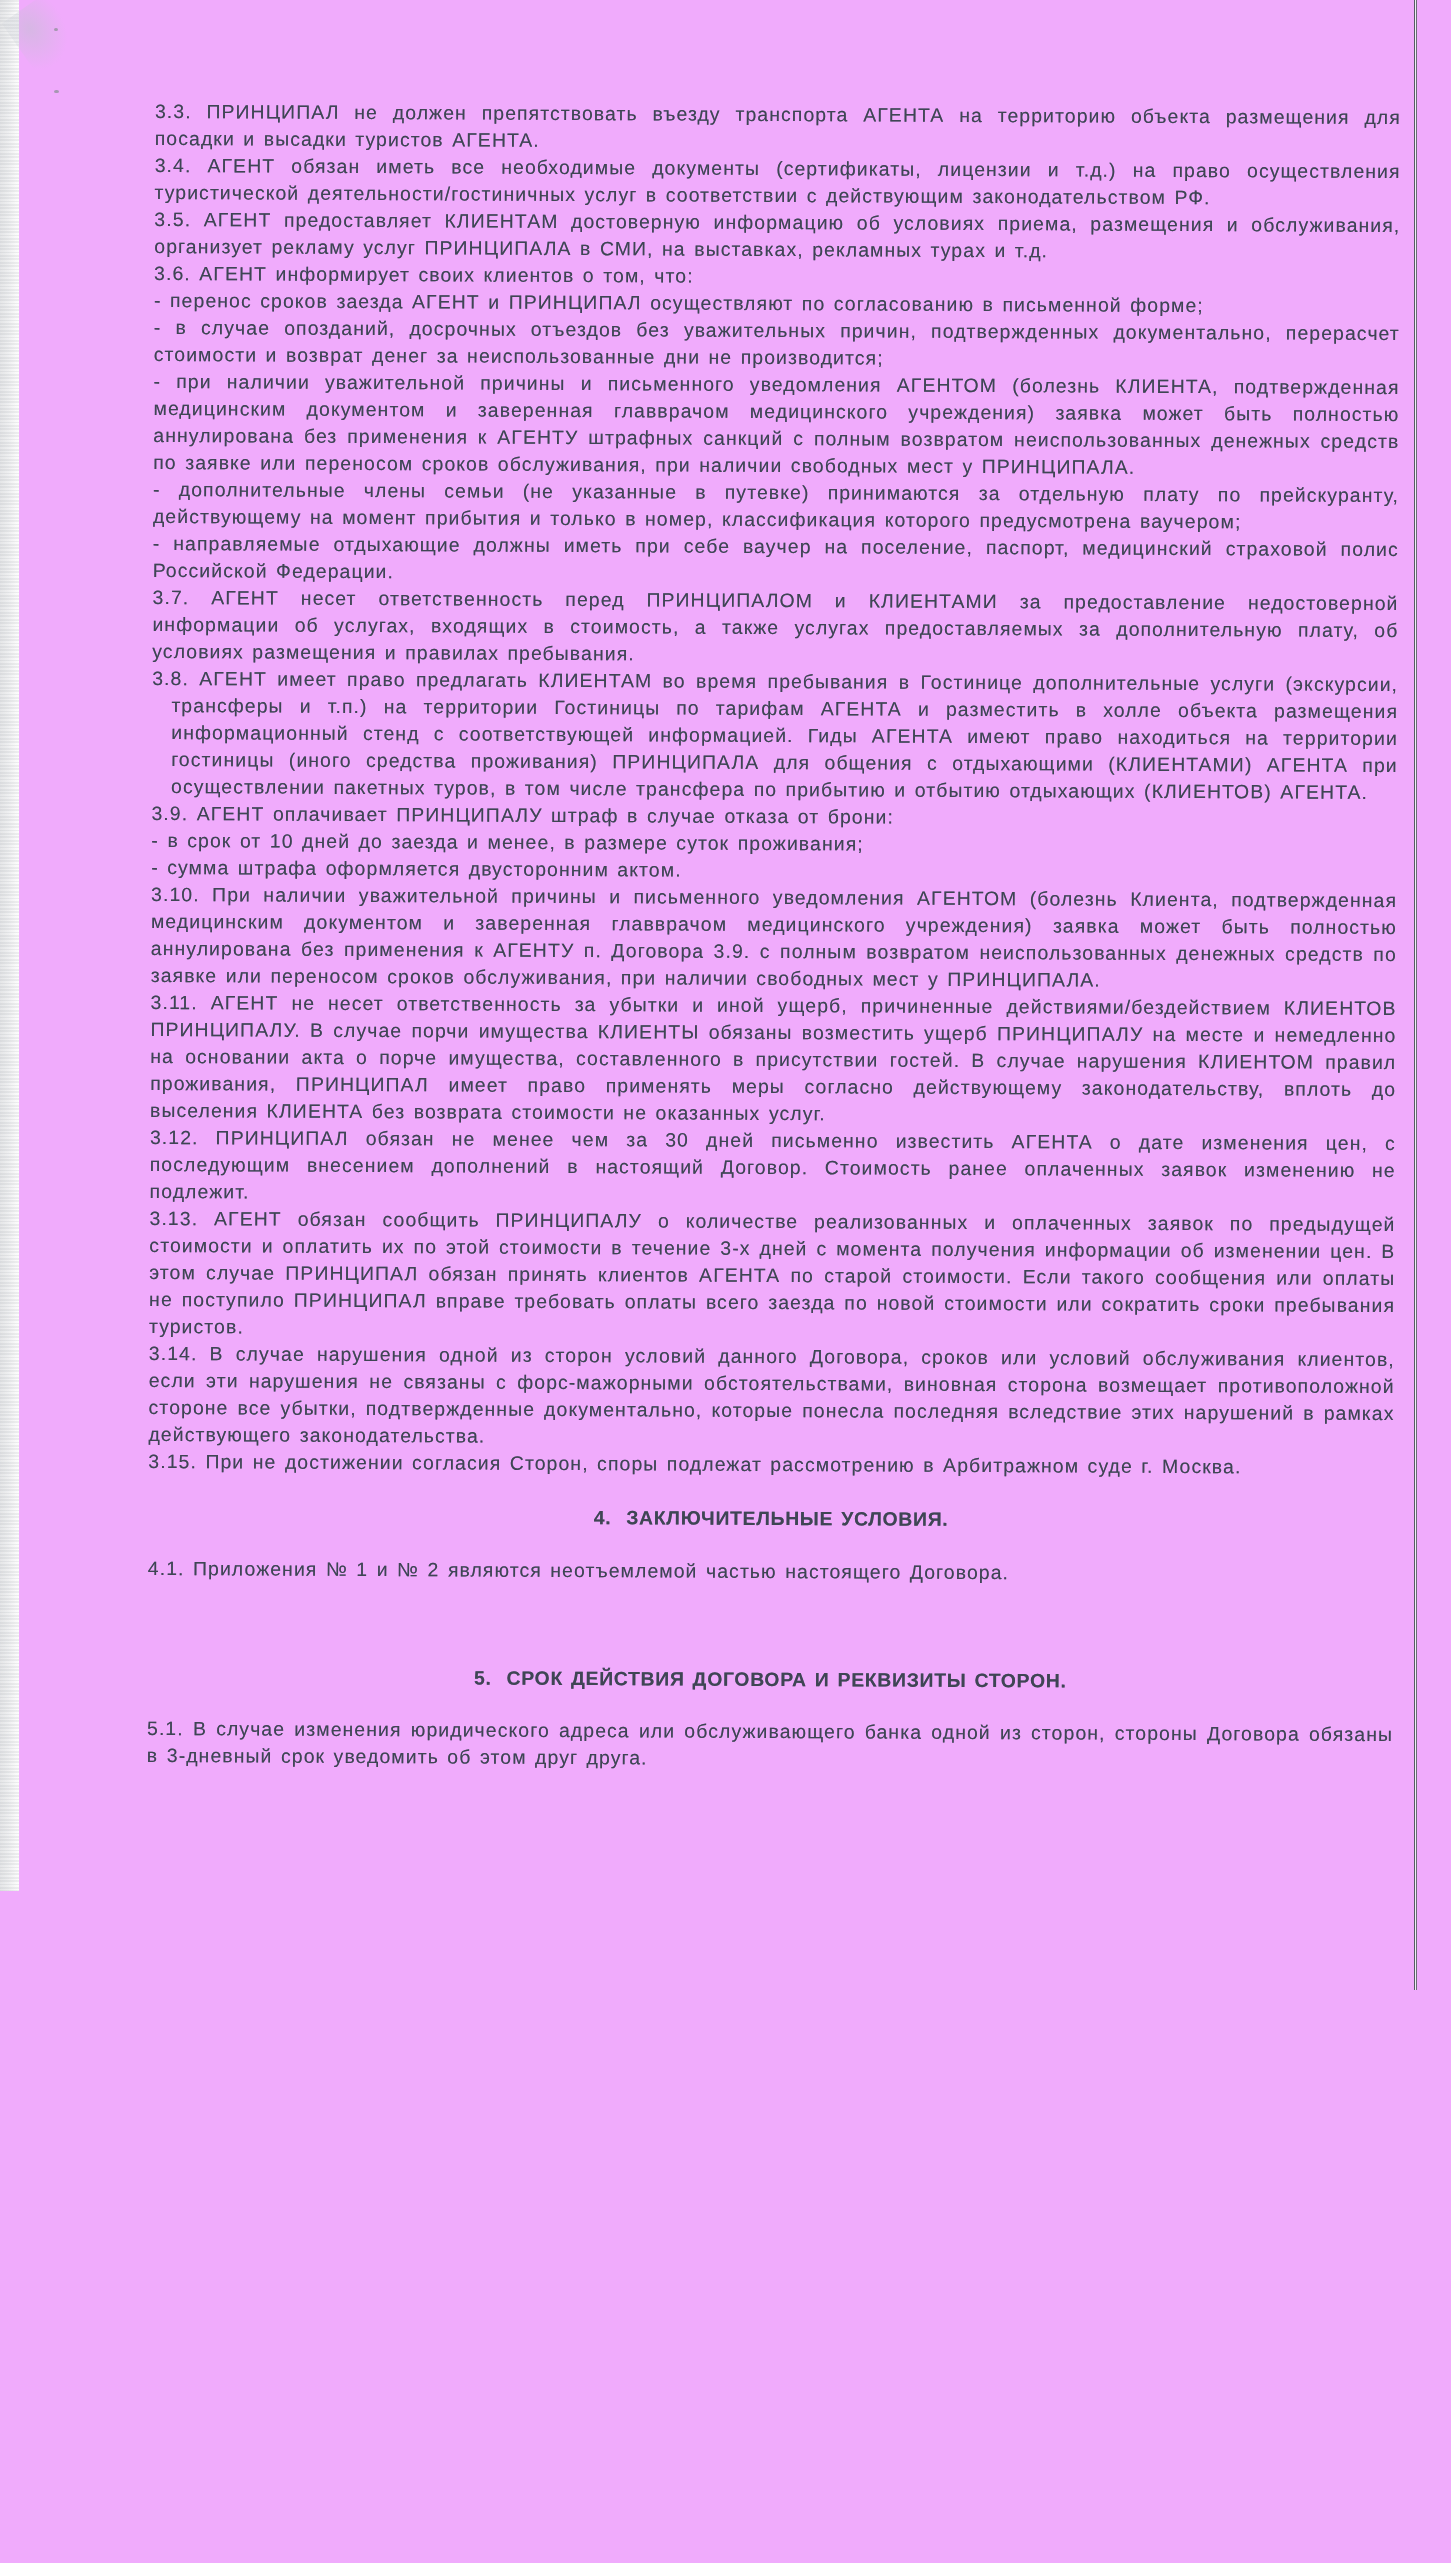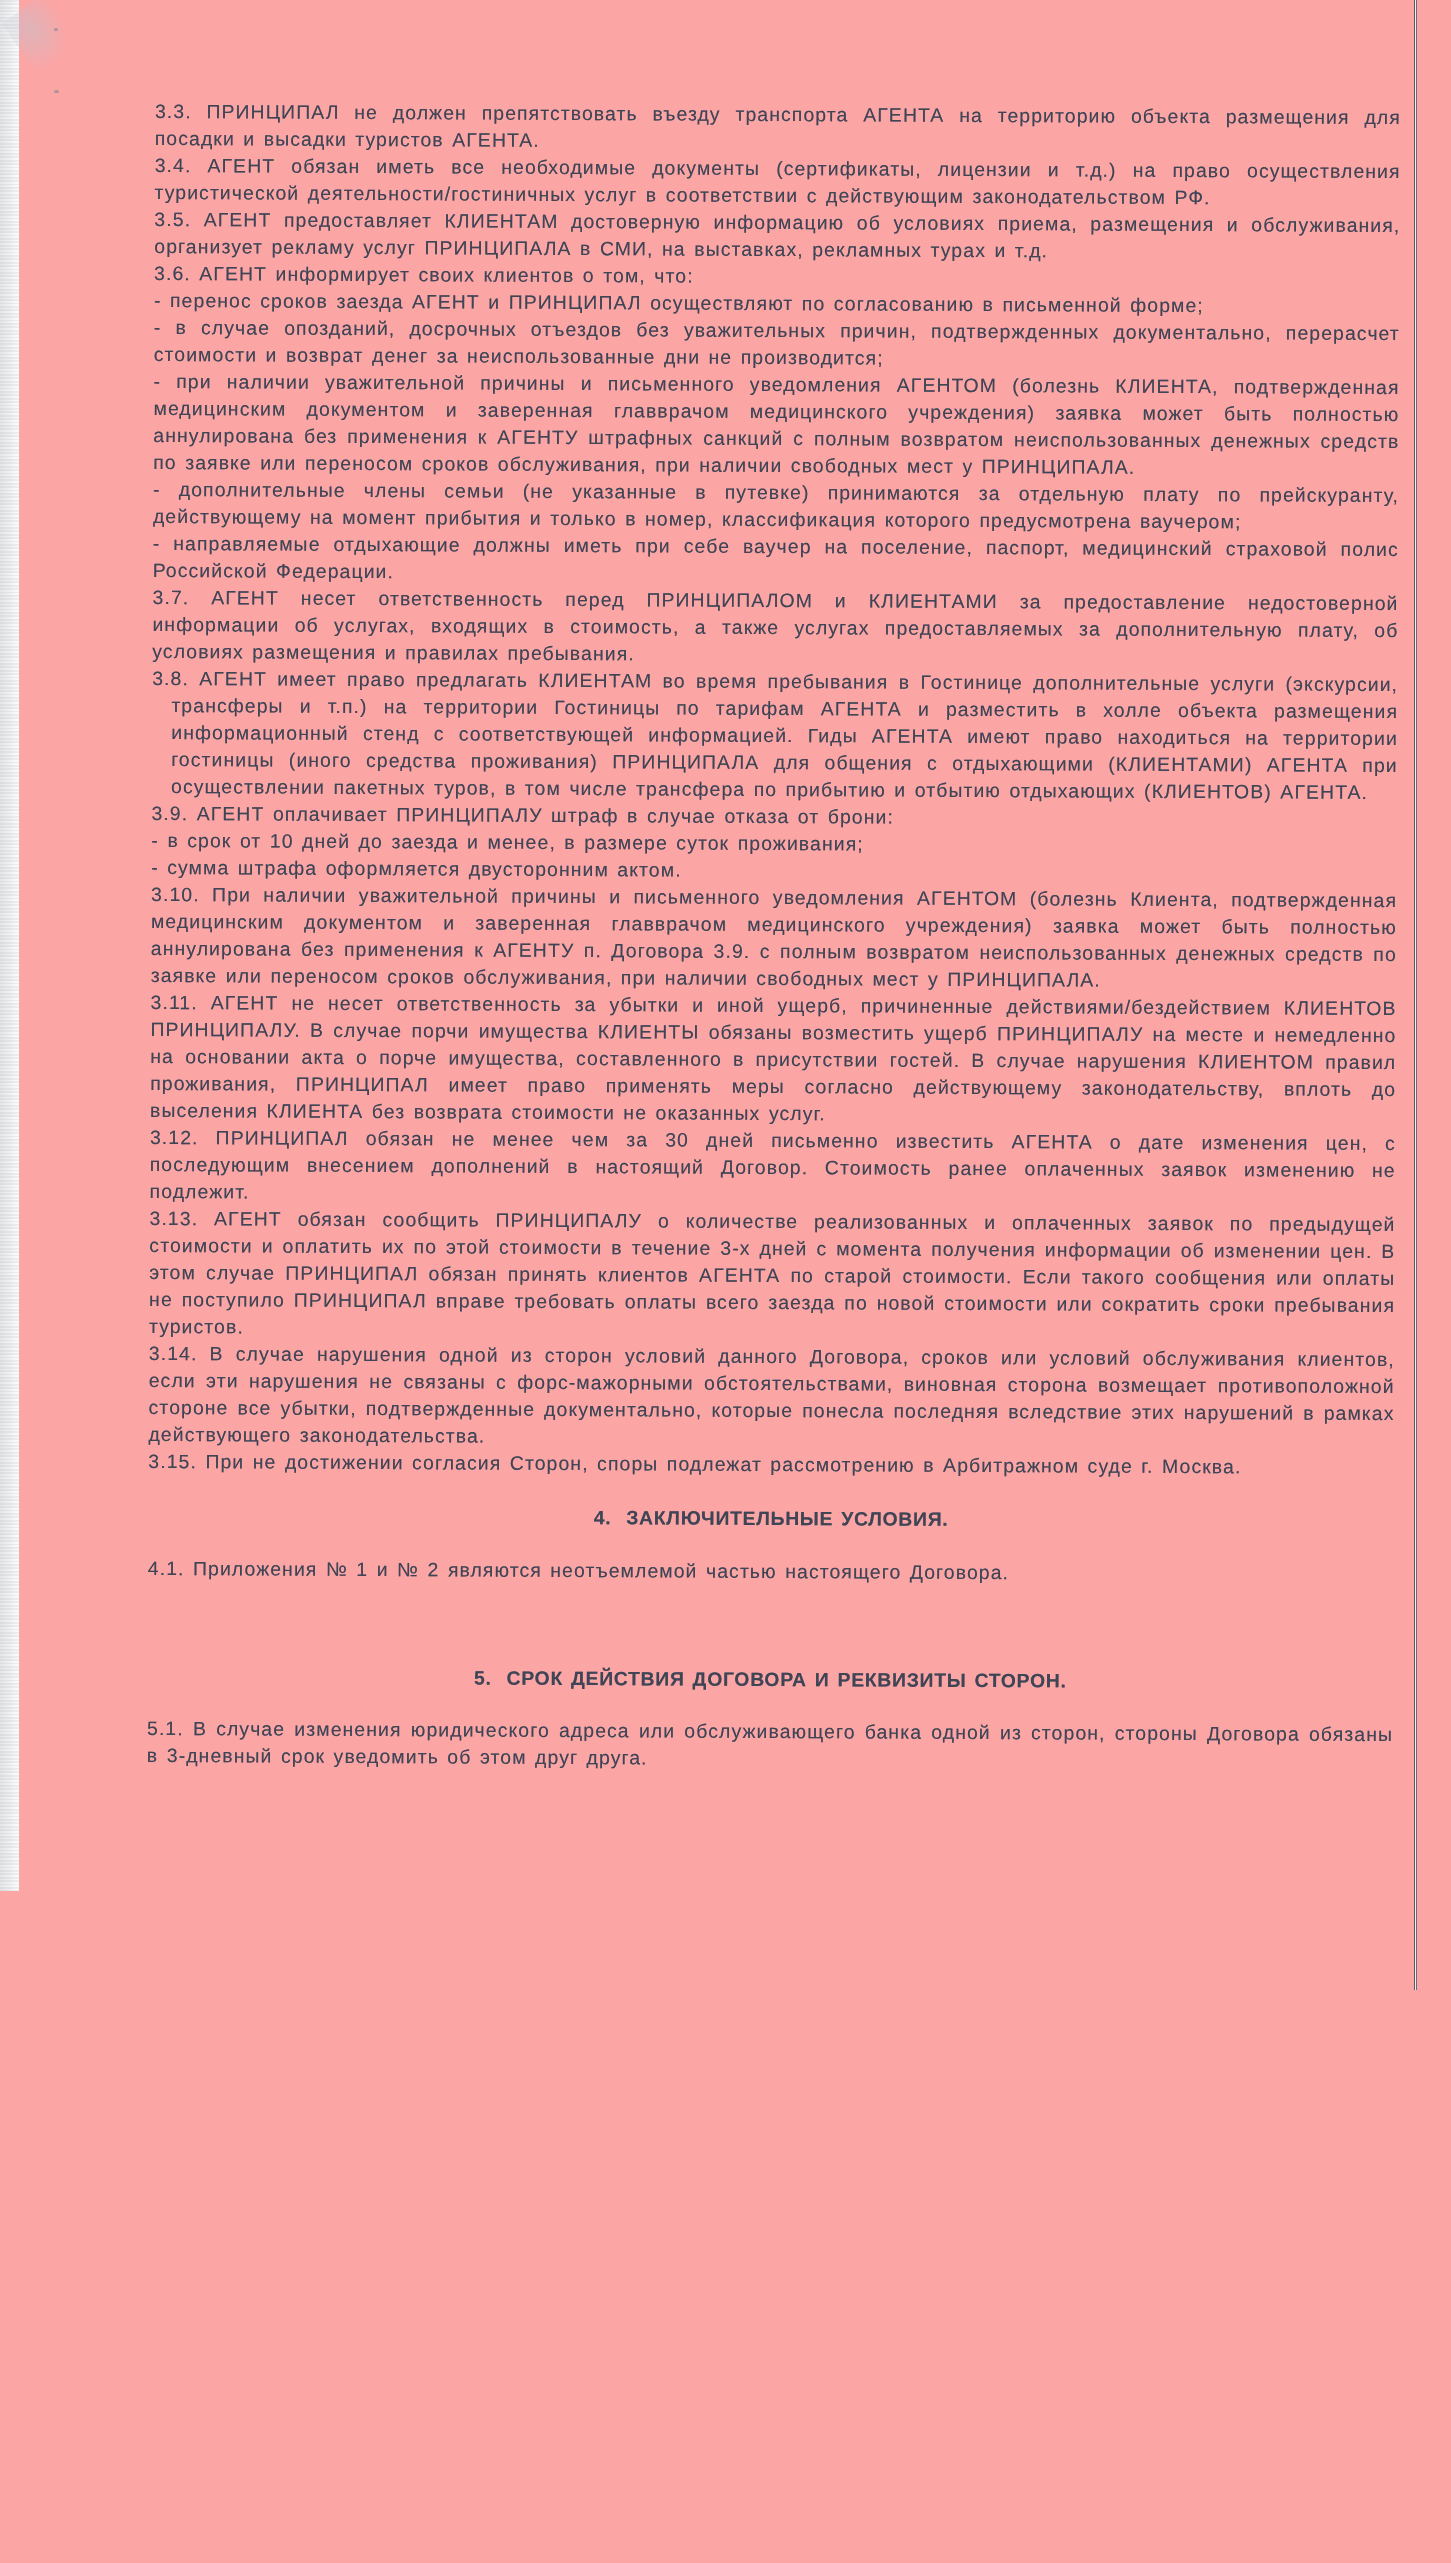--- a/index.html
+++ b/index.html
@@ -5,21 +5,21 @@
   html, body { margin: 0; padding: 0; }
   body {
     width: 1452px; height: 2563px;
     background: #ffffff;
     overflow: hidden;
     font-family: "Liberation Sans", sans-serif;
   }
   .page {
     position: relative;
     width: 1452px; height: 2563px;
-    background: #fca5a5;
+    background: #f0abfc;
   }
   
   .scan-left-band {
     position: absolute; left: 0; top: 0;
     width: 19.4px; height: 1891px;
     background:
       repeating-linear-gradient(to bottom,
         rgba(198,200,204,0.30) 0 1.7px,
         rgba(240,240,242,0.18) 1.7px 3.4px),
       linear-gradient(to right, #e2e3e5 0%, #eeeff0 45%, #fafafa 80%, #ffffff 100%);

